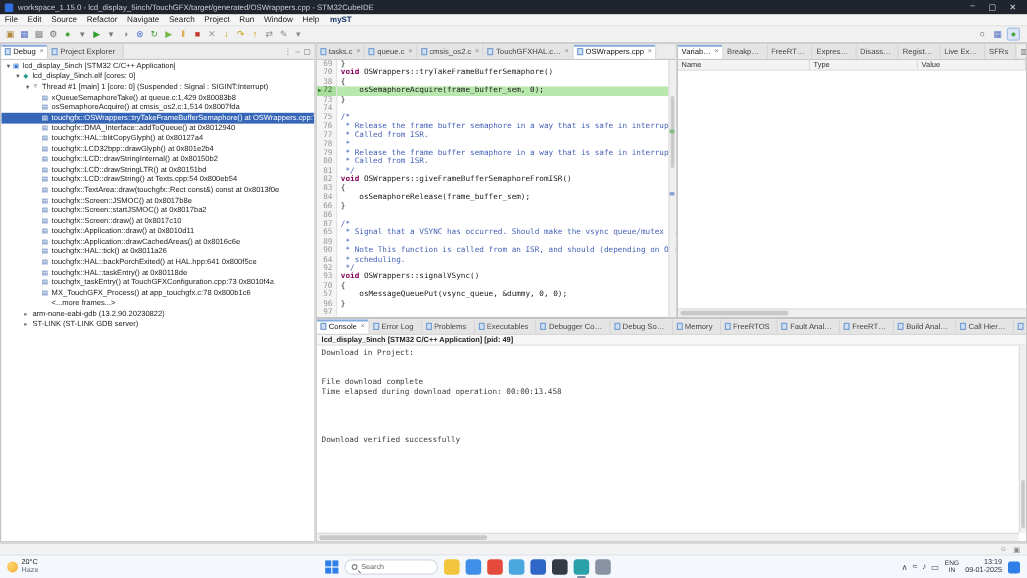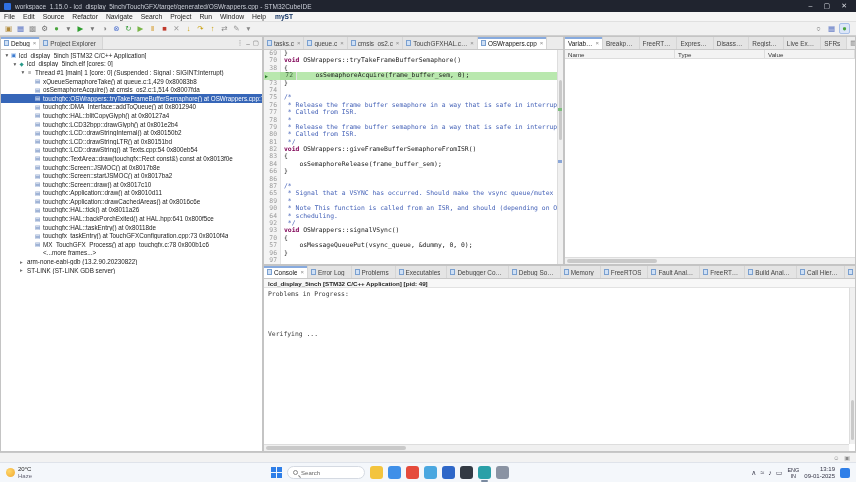--- a/index.html
+++ b/index.html
@@ -53,21 +53,21 @@
   .trow.sel .tic,.trow.sel .exp{color:#fff !important;}
   .ic-app{color:#3a7ad0;}.ic-elf{color:#2a9a8a;}.ic-thread{color:#8a8a8a;}
   .ic-frame{color:#4a6fb0;}.ic-frame-cur{color:#2a8a2a;}.ic-gdb{color:#777;}.ic-server{color:#777;}.ic-more{color:#999;}
 
   
   .codearea{position:relative;height:calc(100% - 13px);overflow:hidden;background:#fff;font-family:"DejaVu Sans Mono","Liberation Mono",monospace;}
   .cline{display:flex;height:7.4px;line-height:7.4px;font-size:6.4px;position:relative;}
   .cline .lnum{width:17px;background:#f4f4f4;color:#9a9a9a;text-align:right;padding-right:3px;border-right:1px solid #e4e4e4;flex:none;}
   .cline .lsrc{white-space:pre;overflow:hidden;flex:1;padding-left:3px;color:#1a1a1a;}
   .cline.cur{background:#b9e8ae;}
-  .cline.cur .lnum{background:#a8dd9c;color:#40653f;margin-left:16px;}
+  .cline.cur .lnum{background:#a8dd9c;color:#40653f;}
   .cline.cur::before{content:"▶";position:absolute;left:1px;top:1px;font-size:5px;color:#2a7a2a;}
   .lsrc.cmt{color:#4663b8;}
   .kw{color:#7f0055;font-weight:bold;}
   .vscroll{position:absolute;right:0;top:0;bottom:0;width:6px;background:#f0f0f0;border-left:1px solid #ddd;}
   .vscroll .thumb{position:absolute;left:1px;right:1px;background:#c9c9c9;border-radius:2px;}
   .ruler-mark{position:absolute;right:1px;width:4px;height:3px;}
 
   
   .colhdr{display:flex;height:9px;background:#f3f3f3;border-bottom:1px solid #ddd;font-size:6.2px;color:#333;}
   .colhdr span{padding:0 3px;border-right:1px solid #ddd;display:flex;align-items:center;}
@@ -722,38 +722,40 @@
           </div>
 
         </div>
 
     </div>
     <div class="con-title">lcd_display_5inch [STM32 C/C++ Application] [pid: 49]</div>
     <div class="con-body">
 
 
 
-        <div class="con-line">Problems in Progress:</div>
+        <div class="con-line">Download in Project:</div>
 
         <div class="con-line"></div>
 
         <div class="con-line"></div>
 
-
+        <div class="con-line">File download complete</div>
+
+        <div class="con-line">Time elapsed during download operation: 00:00:13.458</div>
 
         <div class="con-line"></div>
 
         <div class="con-line"></div>
 
-        <div class="con-line">Verifying ...</div>
 
         <div class="con-line"></div>
 
         <div class="con-line"></div>
 
+        <div class="con-line">Download verified successfully</div>
       </div>
     <div class="con-vscroll">
         <div class="thumb"></div>
       </div>
     <div class="panel-hscroll" style="right:6px;">
         <div class="thumb" style="width:140px;"></div>
       </div>
   </div>
 
 </div>

